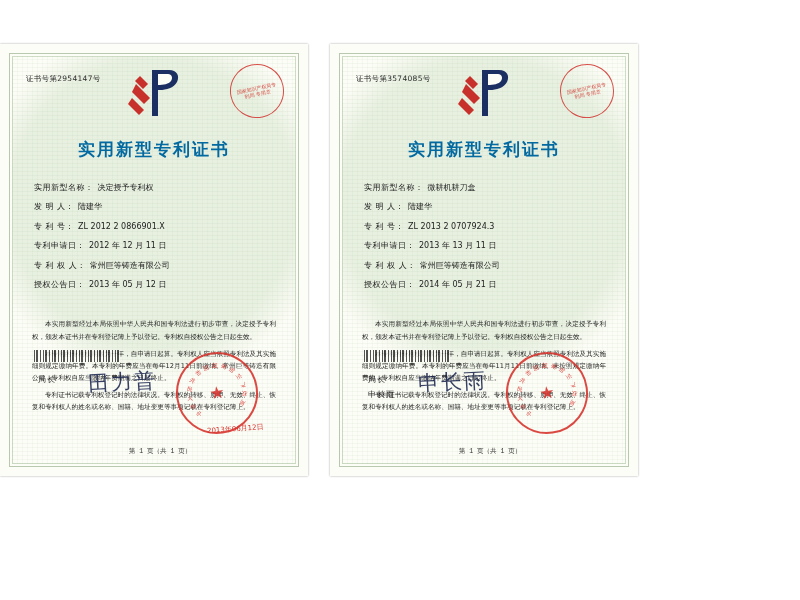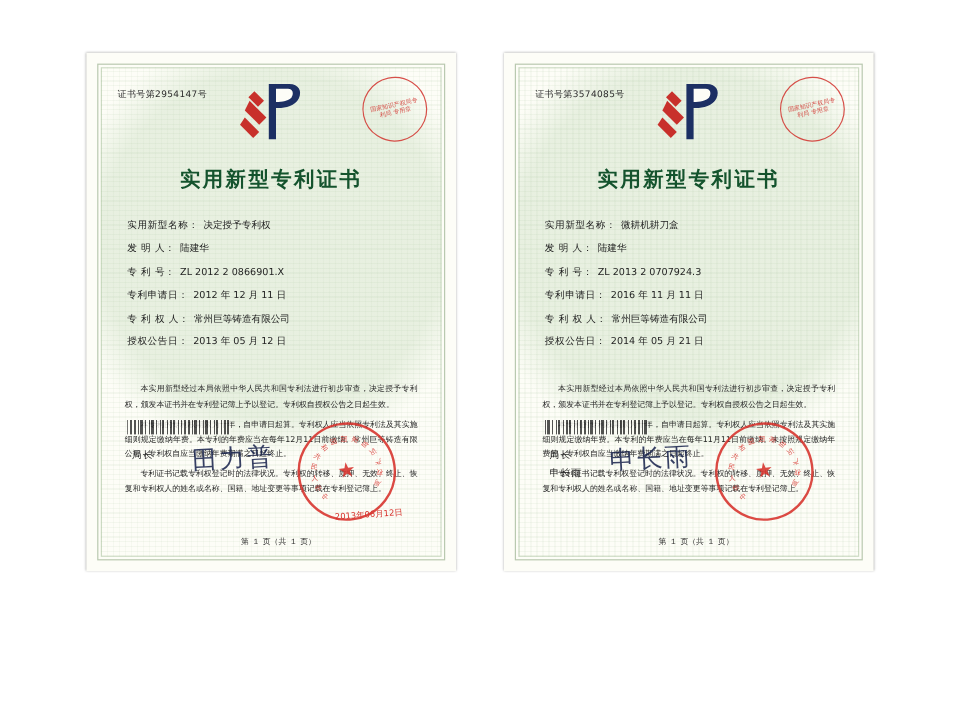--- a/index.html
+++ b/index.html
@@ -7,22 +7,22 @@
     width:800px;height:600px;
     background:#ffffff;
     font-family:"DejaVu Sans","Liberation Sans",sans-serif;
     overflow:hidden;
   }
   .page{
     position:relative;
     width:800px;height:520px;
     display:flex;
     align-items:center;
-    justify-content:center;
-    gap:40px;
+    justify-content:flex-start;
+    gap:22px;
   }
   
   .cert{
     position:relative;
     width:308px;height:432px;
     background:#fdfdf7;
     box-shadow:0 0 2px rgba(0,0,0,.35);
     overflow:hidden;
   }
   .cert .inner-border{
@@ -68,21 +68,21 @@
   .seal-top .seal-txt{
     font-size:5px;line-height:1.25;text-align:center;width:44px;
   }
 
   
   .title{
     text-align:center;
     font-size:17px;
     font-weight:bold;
     letter-spacing:2px;
-    color:#14532d;
+    color:#0369a1;
     margin-top:4px;
   }
 
   
   .fields{margin-top:22px;padding:0 10px 0 8px;}
   .field{
     display:flex;
     font-size:8px;
     color:#222;
     margin-bottom:9px;
@@ -301,21 +301,21 @@
         <div class="field">
           <span class="lbl">发 明 人：</span>
           <span class="val">陆建华</span>
         </div>
         <div class="field">
           <span class="lbl">专 利 号：</span>
           <span class="val">ZL 2013 2 0707924.3</span>
         </div>
         <div class="field">
           <span class="lbl">专利申请日：</span>
-          <span class="val">2016 年 11 月 11 日</span>
+          <span class="val">2013 年 13 月 11 日</span>
         </div>
         <div class="field">
           <span class="lbl">专 利 权 人：</span>
           <span class="val">常州巨等铸造有限公司</span>
         </div>
         <div class="field">
           <span class="lbl">授权公告日：</span>
           <span class="val">2014 年 05 月 21 日</span>
         </div>
       </div>

